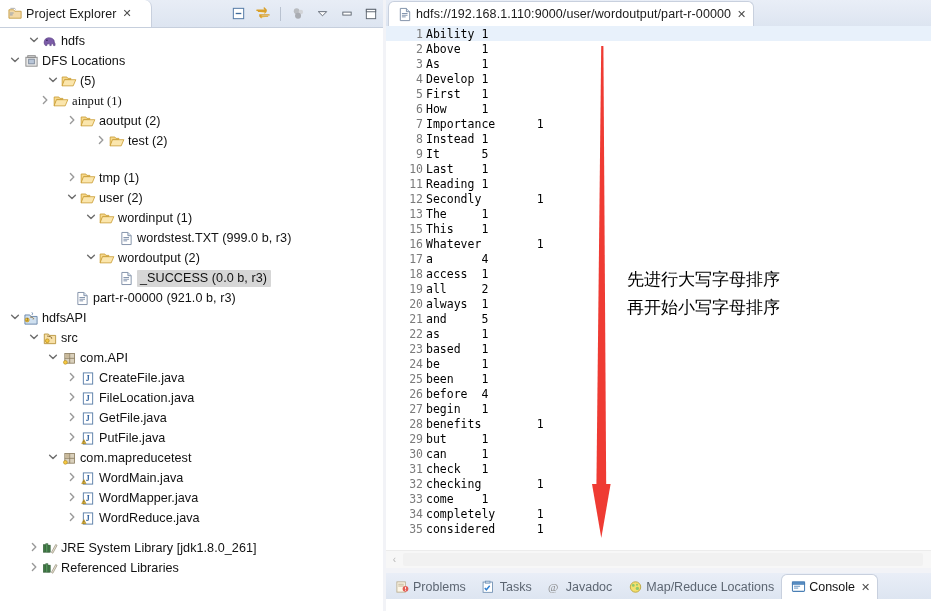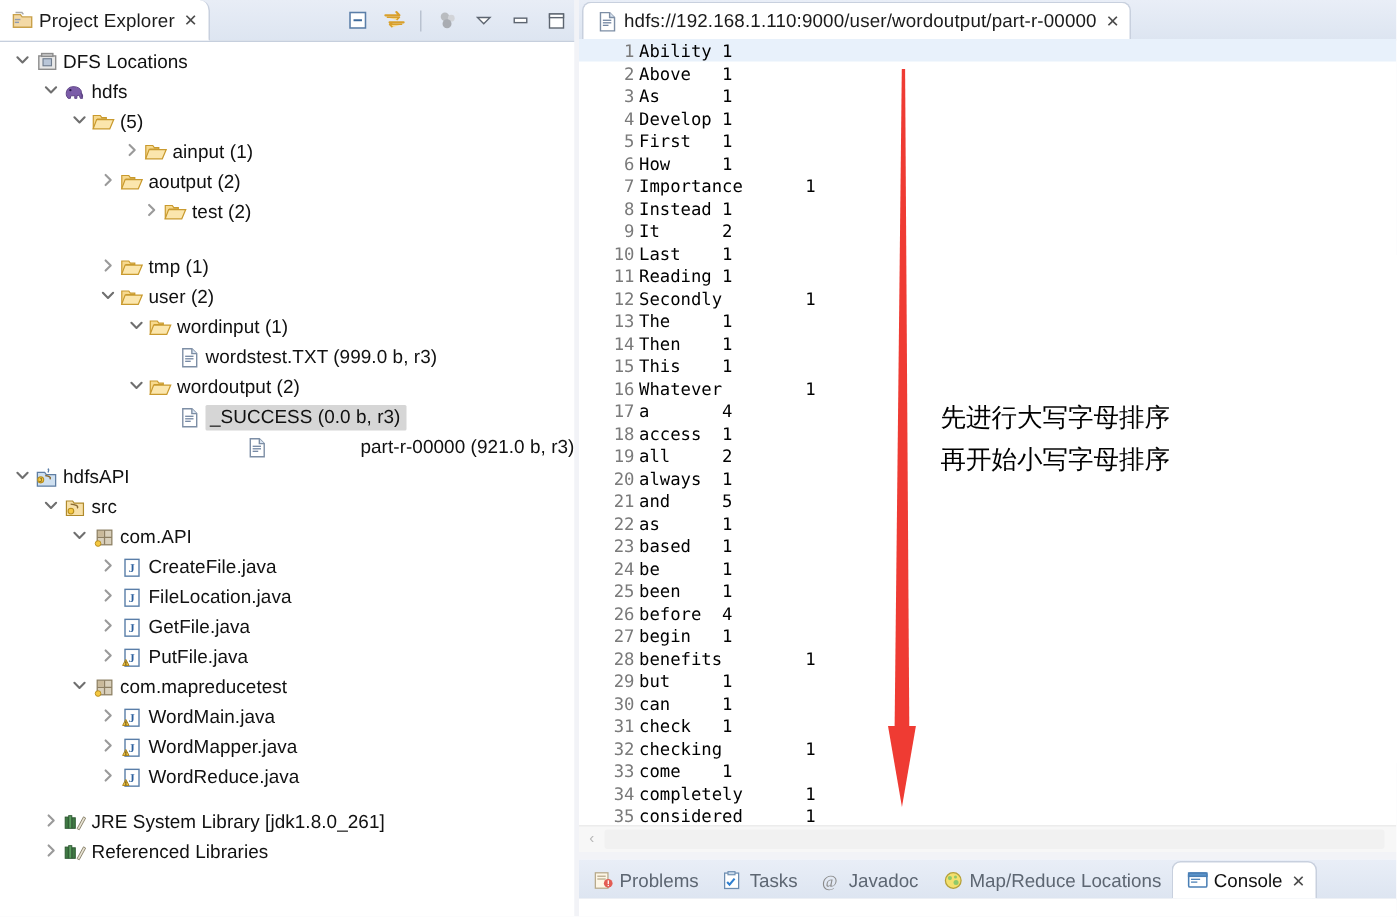--- a/index.html
+++ b/index.html
@@ -29,21 +29,21 @@
     left: 0; top: 0; right: 0;
     height: 27px;
     background: linear-gradient(to bottom, #e8edf6 0%, #dde5f1 100%);
     border-bottom: 1px solid #c6cfdd;
   }
   #explorer-tab {
     position: absolute;
     left: 0; top: 0;
     height: 27px;
     display: flex; align-items: center;
-    padding: 0 7px 0 6px;
+    padding: 0 19px 0 6px;
     background: #ffffff;
     border-top-right-radius: 7px;
     border-right: 1px solid #c8d0de;
     box-sizing: border-box;
   }
   .tab-title {
     font-size: 12.5px;
     color: #1b1b1b;
     letter-spacing: .1px;
     white-space: nowrap;
@@ -323,59 +323,59 @@
         <div class="tb-btn">
           <svg width="14" height="14" viewBox="0 0 15 15">
             <rect x="2.5" y="2.5" width="10" height="10" fill="#ffffff" stroke="#5d6570" stroke-width="1"></rect>
             <rect x="2.5" y="2.5" width="10" height="2.6" fill="#ffffff" stroke="#5d6570" stroke-width="1"></rect>
           </svg>
         </div>
       </div>
     </div>
 
     <div id="tree">
+        <div class="trow" style="padding-left: 27px;">
+          <span class="twist"><svg width="10" height="10" viewBox="0 0 10 10">
+              <path d="M1.6 3.2L5 6.6 8.4 3.2" fill="none" stroke="#6f6f6f" stroke-width="1.4" stroke-linecap="round" stroke-linejoin="round"></path>
+            </svg></span>
+          <span class="ticon">
+            <svg width="16" height="14" viewBox="0 0 17 15">
+        <path d="M2.5 10.8c-.8-2.5 .2-6 3.4-6.6 2.6-.5 5.3 .2 6.6 2 .6 .8 .7 2 .5 3.1l.9 3.1h-1.6l-.8-2.3-1.6 .4-.1 1.9H8.3l.1-1.9-3 .1-.2 1.8H3.6z" fill="#7b5ca8" stroke="#5e4485" stroke-width=".7"></path>
+        <circle cx="5.2" cy="6.6" r=".8" fill="#2b1a4a"></circle>
+        <path d="M12.6 8.6c.9 .6 1.5 1.8 1.1 3" fill="none" stroke="#5e4485" stroke-width=".9"></path>
+            </svg>
+          </span>
+          <span class="tlabel-bg"><span class="tlabel">hdfs</span></span>
+        </div>
         <div class="trow" style="padding-left: 8px;">
           <span class="twist"><svg width="10" height="10" viewBox="0 0 10 10">
               <path d="M1.6 3.2L5 6.6 8.4 3.2" fill="none" stroke="#6f6f6f" stroke-width="1.4" stroke-linecap="round" stroke-linejoin="round"></path>
             </svg></span>
           <span class="ticon">
             <svg width="15" height="15" viewBox="0 0 16 16">
         <rect x="2" y="3.5" width="12" height="9.5" fill="#e8e8e8" stroke="#8c8c8c" stroke-width="1"></rect>
         <rect x="4" y="1.8" width="8" height="2" fill="#cfcfcf" stroke="#8c8c8c" stroke-width="1"></rect>
         <rect x="5" y="5.5" width="6" height="5" fill="#b9c6d8" stroke="#6f7c8e" stroke-width=".8"></rect>
             </svg>
           </span>
           <span class="tlabel-bg"><span class="tlabel">DFS Locations</span></span>
         </div>
-        <div class="trow" style="padding-left: 27px;">
-          <span class="twist"><svg width="10" height="10" viewBox="0 0 10 10">
-              <path d="M1.6 3.2L5 6.6 8.4 3.2" fill="none" stroke="#6f6f6f" stroke-width="1.4" stroke-linecap="round" stroke-linejoin="round"></path>
-            </svg></span>
-          <span class="ticon">
-            <svg width="16" height="14" viewBox="0 0 17 15">
-        <path d="M2.5 10.8c-.8-2.5 .2-6 3.4-6.6 2.6-.5 5.3 .2 6.6 2 .6 .8 .7 2 .5 3.1l.9 3.1h-1.6l-.8-2.3-1.6 .4-.1 1.9H8.3l.1-1.9-3 .1-.2 1.8H3.6z" fill="#7b5ca8" stroke="#5e4485" stroke-width=".7"></path>
-        <circle cx="5.2" cy="6.6" r=".8" fill="#2b1a4a"></circle>
-        <path d="M12.6 8.6c.9 .6 1.5 1.8 1.1 3" fill="none" stroke="#5e4485" stroke-width=".9"></path>
-            </svg>
-          </span>
-          <span class="tlabel-bg"><span class="tlabel">hdfs</span></span>
-        </div>
         <div class="trow" style="padding-left: 46px;">
           <span class="twist"><svg width="10" height="10" viewBox="0 0 10 10">
               <path d="M1.6 3.2L5 6.6 8.4 3.2" fill="none" stroke="#6f6f6f" stroke-width="1.4" stroke-linecap="round" stroke-linejoin="round"></path>
             </svg></span>
           <span class="ticon">
             <svg width="16" height="14" viewBox="0 0 17 15">
         <path d="M1.2 3.2h5l1.1 1.5h3.2v1.1H4.2L1.6 12.5H1.2z" fill="#f7d98e" stroke="#c99a2e" stroke-width=".85"></path>
         <path d="M3.6 6.1h12.2l-2.8 6.6H1.1z" fill="#fbe6ad" stroke="#c99a2e" stroke-width=".85"></path>
             </svg>
           </span>
           <span class="tlabel-bg"><span class="tlabel"></span><span class="dim">(5)</span></span>
         </div>
-        <div class="trow" style="padding-left: 81px;">
+        <div class="trow" style="padding-left: 38px; font-family: Liberation Serif, serif;">
           <span class="twist"><svg width="10" height="10" viewBox="0 0 10 10">
               <path d="M3.4 1.6L6.8 5 3.4 8.4" fill="none" stroke="#9a9a9a" stroke-width="1.4" stroke-linecap="round" stroke-linejoin="round"></path>
             </svg></span>
           <span class="ticon">
             <svg width="16" height="14" viewBox="0 0 17 15">
         <path d="M1.2 3.2h5l1.1 1.5h3.2v1.1H4.2L1.6 12.5H1.2z" fill="#f7d98e" stroke="#c99a2e" stroke-width=".85"></path>
         <path d="M3.6 6.1h12.2l-2.8 6.6H1.1z" fill="#fbe6ad" stroke="#c99a2e" stroke-width=".85"></path>
             </svg>
           </span>
           <span class="tlabel-bg"><span class="tlabel">ainput</span><span class="dim"> (1)</span></span>
@@ -471,21 +471,21 @@
             <svg width="13" height="15" viewBox="0 0 14 16">
         <path d="M2 1.5h6.5L12 5v9.5H2z" fill="#ffffff" stroke="#7d8ea5" stroke-width="1"></path>
         <path d="M8.5 1.5V5H12" fill="#dbe6f3" stroke="#7d8ea5" stroke-width="1"></path>
         <rect x="3.7" y="6.5" width="6" height=".9" fill="#6f83a0"></rect>
         <rect x="3.7" y="8.3" width="6" height=".9" fill="#6f83a0"></rect>
         <rect x="3.7" y="10.1" width="4" height=".9" fill="#6f83a0"></rect>
             </svg>
           </span>
           <span class="tlabel-bg"><span class="tlabel">_SUCCESS</span><span class="dim"> (0.0 b, r3)</span></span>
         </div>
-        <div class="trow" style="padding-left: 90px; justify-content: space-between;">
+        <div class="trow" style="padding-left: 59px;">
           <span class="twist empty"></span>
           <span class="ticon">
             <svg width="13" height="15" viewBox="0 0 14 16">
         <path d="M2 1.5h6.5L12 5v9.5H2z" fill="#ffffff" stroke="#7d8ea5" stroke-width="1"></path>
         <path d="M8.5 1.5V5H12" fill="#dbe6f3" stroke="#7d8ea5" stroke-width="1"></path>
         <rect x="3.7" y="6.5" width="6" height=".9" fill="#6f83a0"></rect>
         <rect x="3.7" y="8.3" width="6" height=".9" fill="#6f83a0"></rect>
         <rect x="3.7" y="10.1" width="4" height=".9" fill="#6f83a0"></rect>
             </svg>
           </span>
@@ -697,26 +697,25 @@
     <div id="editor-body">
       <div id="code-wrap">
           <div class="cline cur"><span class="lno">1</span><span class="ctext">Ability 1</span></div>
           <div class="cline"><span class="lno">2</span><span class="ctext">Above   1</span></div>
           <div class="cline"><span class="lno">3</span><span class="ctext">As      1</span></div>
           <div class="cline"><span class="lno">4</span><span class="ctext">Develop 1</span></div>
           <div class="cline"><span class="lno">5</span><span class="ctext">First   1</span></div>
           <div class="cline"><span class="lno">6</span><span class="ctext">How     1</span></div>
           <div class="cline"><span class="lno">7</span><span class="ctext">Importance      1</span></div>
           <div class="cline"><span class="lno">8</span><span class="ctext">Instead 1</span></div>
-          <div class="cline"><span class="lno">9</span><span class="ctext">It      2</span></div>
+          <div class="cline"><span class="lno">9</span><span class="ctext">It      5</span></div>
           <div class="cline"><span class="lno">10</span><span class="ctext">Last    1</span></div>
           <div class="cline"><span class="lno">11</span><span class="ctext">Reading 1</span></div>
           <div class="cline"><span class="lno">12</span><span class="ctext">Secondly        1</span></div>
           <div class="cline"><span class="lno">13</span><span class="ctext">The     1</span></div>
-          <div class="cline"><span class="lno">14</span><span class="ctext">Then    1</span></div>
           <div class="cline"><span class="lno">15</span><span class="ctext">This    1</span></div>
           <div class="cline"><span class="lno">16</span><span class="ctext">Whatever        1</span></div>
           <div class="cline"><span class="lno">17</span><span class="ctext">a       4</span></div>
           <div class="cline"><span class="lno">18</span><span class="ctext">access  1</span></div>
           <div class="cline"><span class="lno">19</span><span class="ctext">all     2</span></div>
           <div class="cline"><span class="lno">20</span><span class="ctext">always  1</span></div>
           <div class="cline"><span class="lno">21</span><span class="ctext">and     5</span></div>
           <div class="cline"><span class="lno">22</span><span class="ctext">as      1</span></div>
           <div class="cline"><span class="lno">23</span><span class="ctext">based   1</span></div>
           <div class="cline"><span class="lno">24</span><span class="ctext">be      1</span></div>

